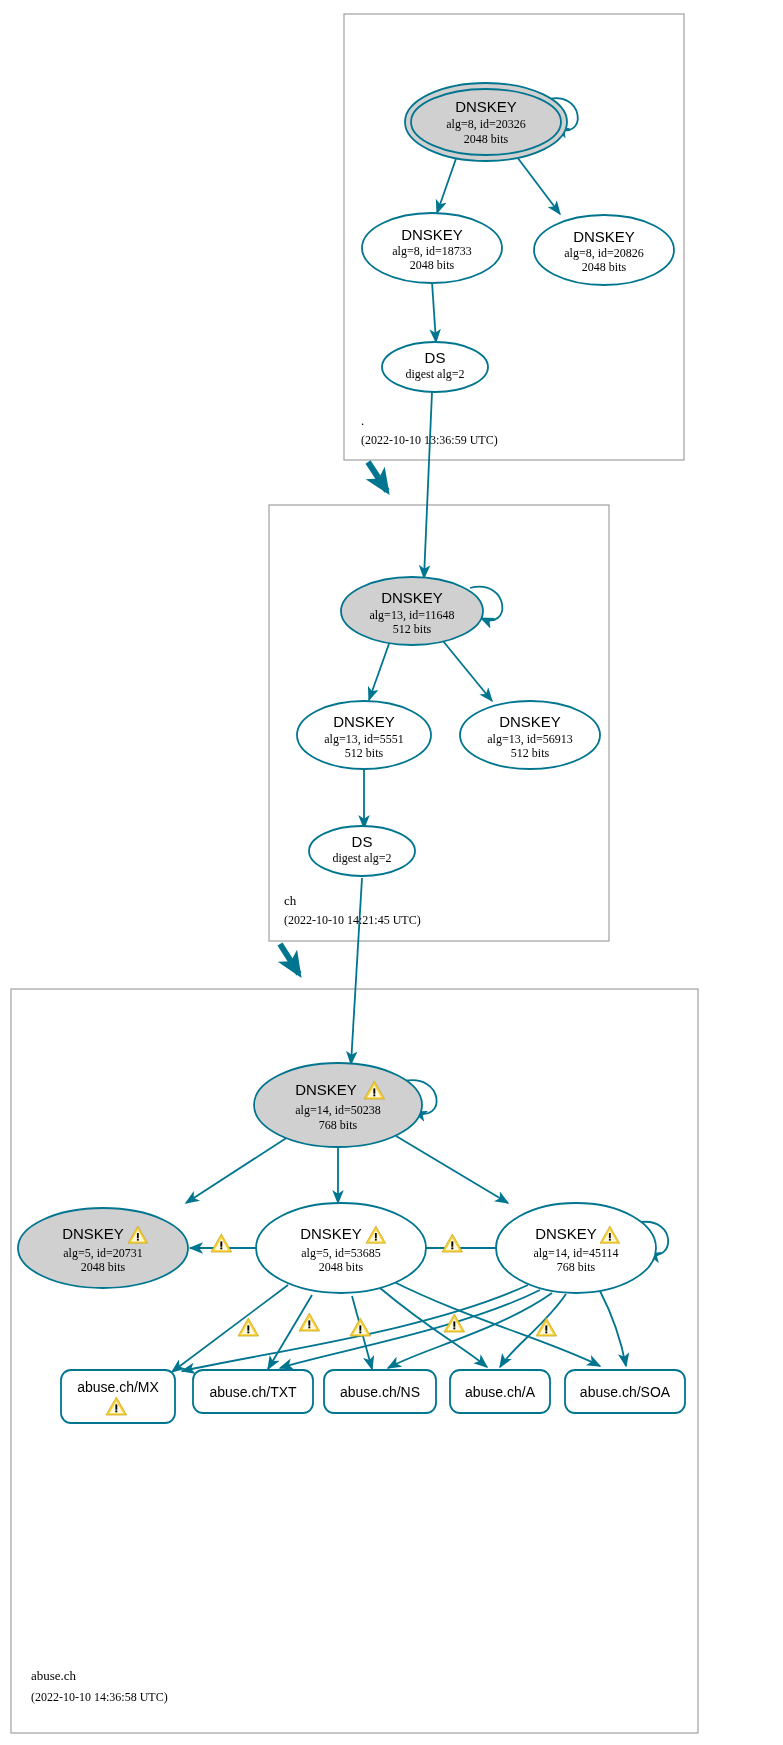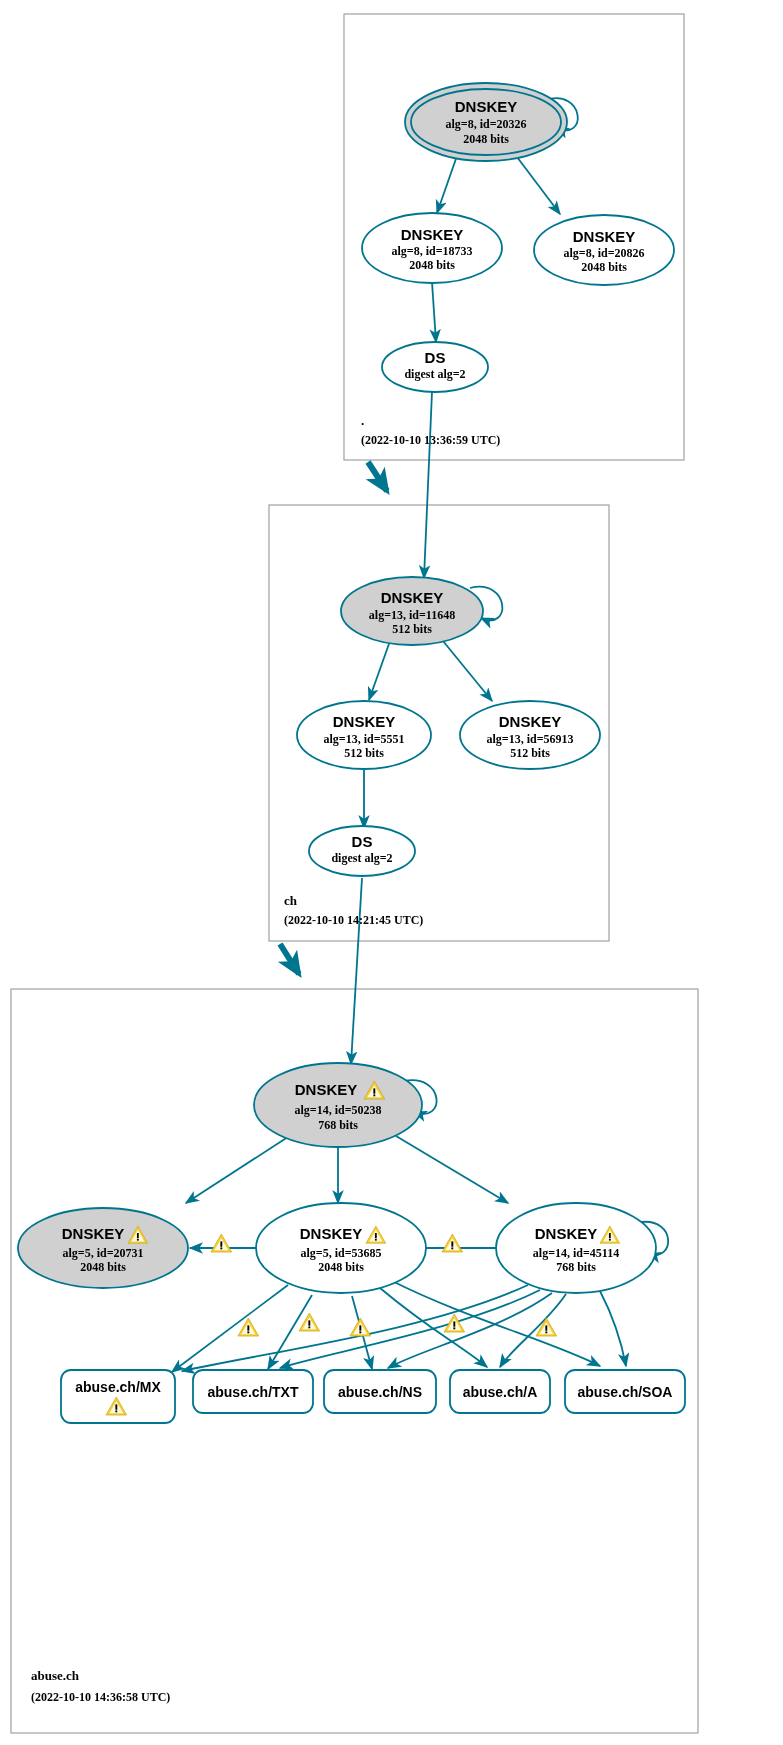--- a/index.html
+++ b/index.html
@@ -10,21 +10,20 @@
   }
   body {
     font-family: "Liberation Sans", sans-serif;
   }
   #canvas {
     position: relative;
     width: 783px;
     height: 1745px;
     background: #ffffff;
     overflow: hidden;
-    font-weight: bold;
   }
   svg.layer {
     position: absolute;
     left: 0;
     top: 0;
     width: 783px;
     height: 1745px;
   }
   .zone-box {
     fill: none;

